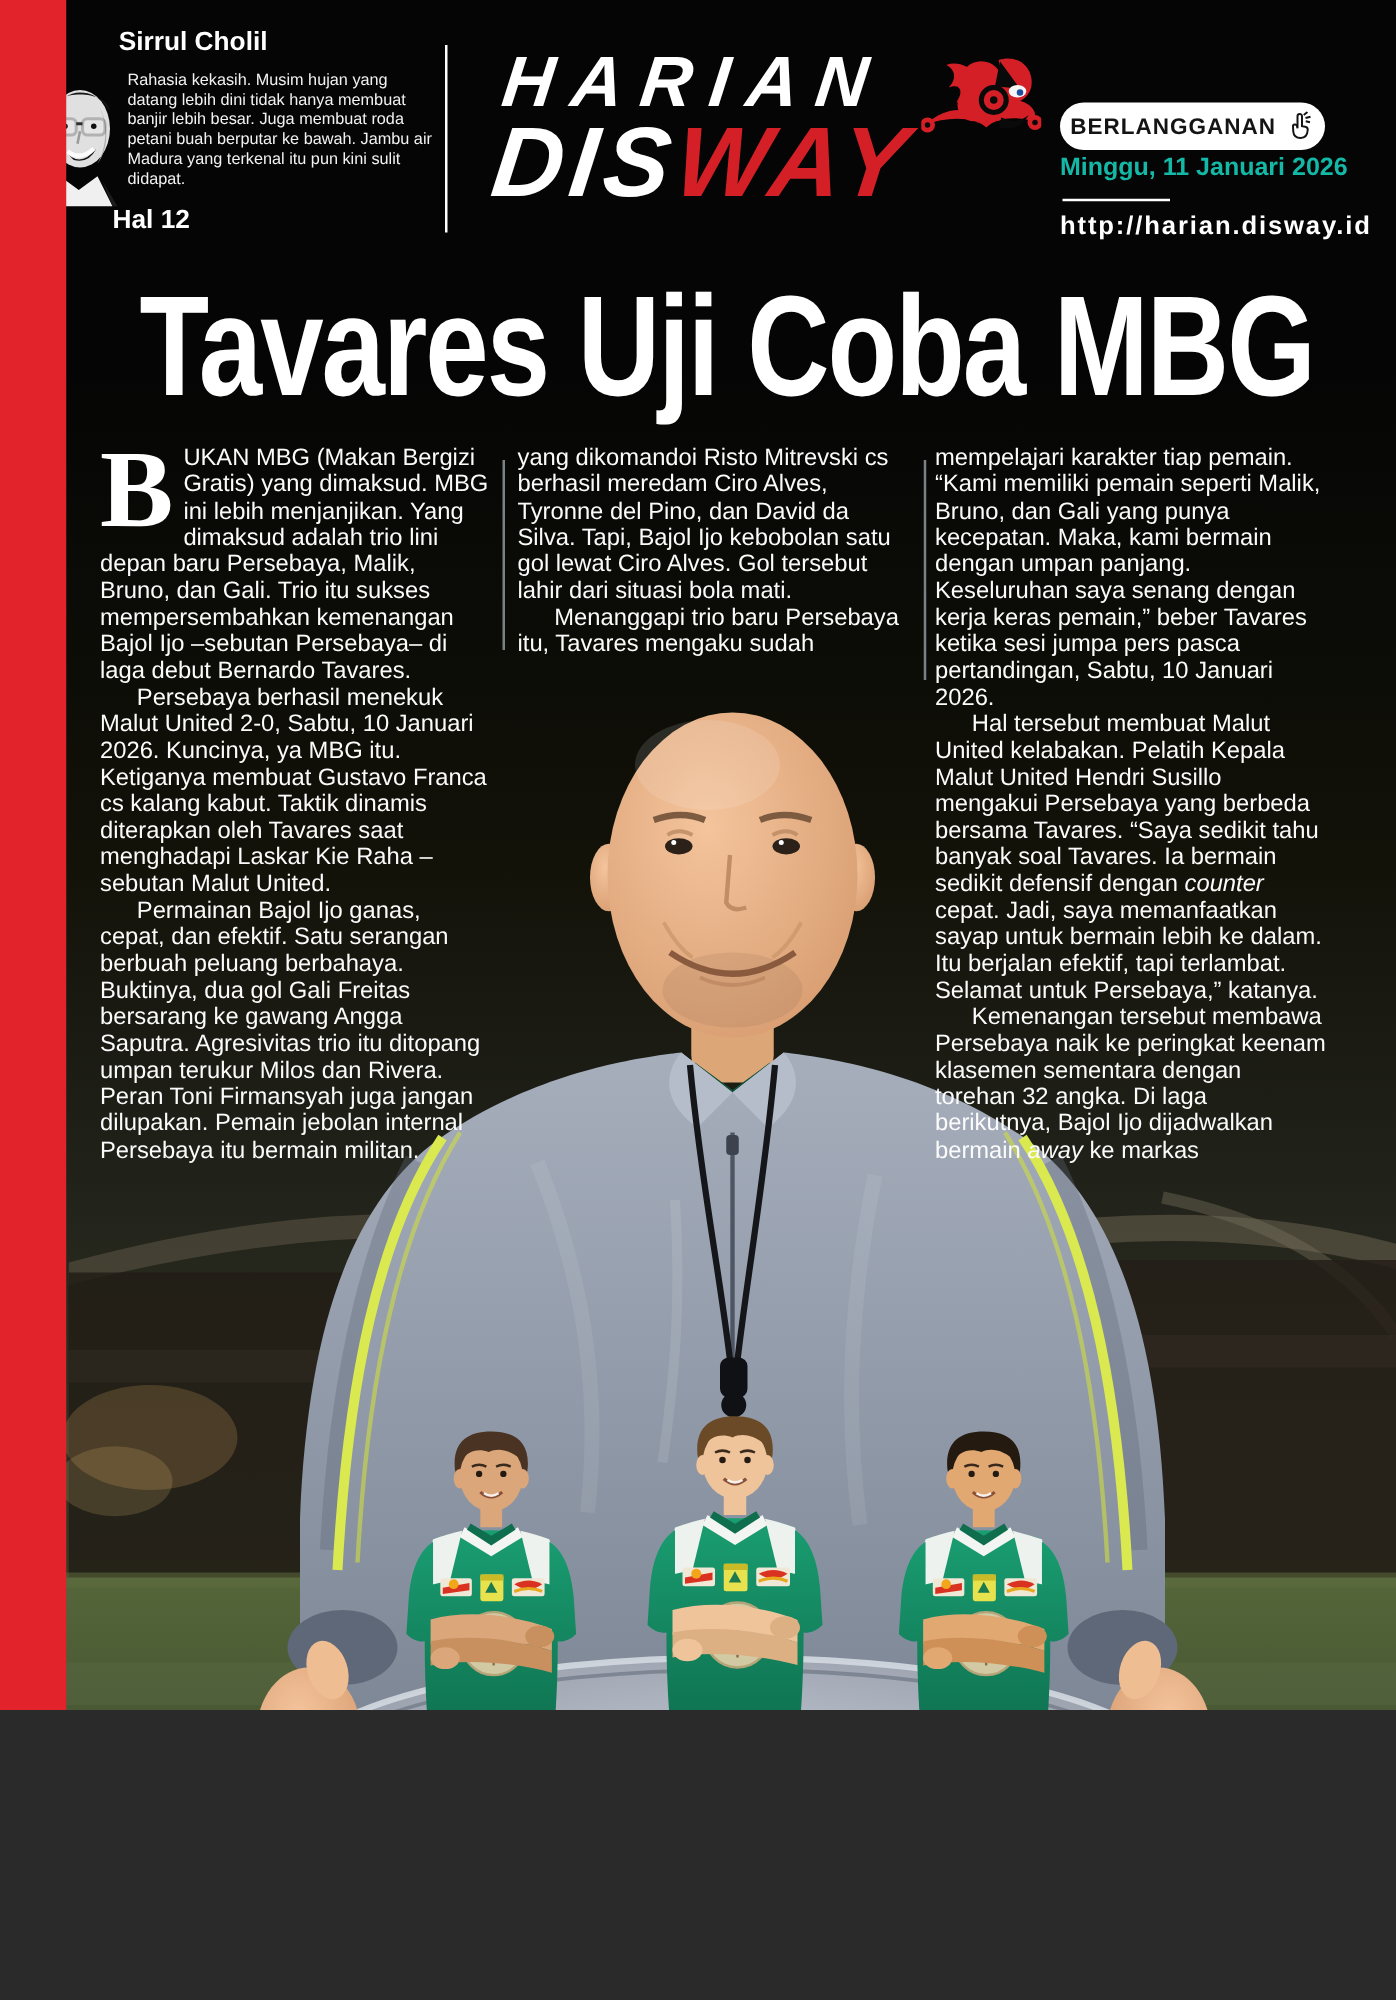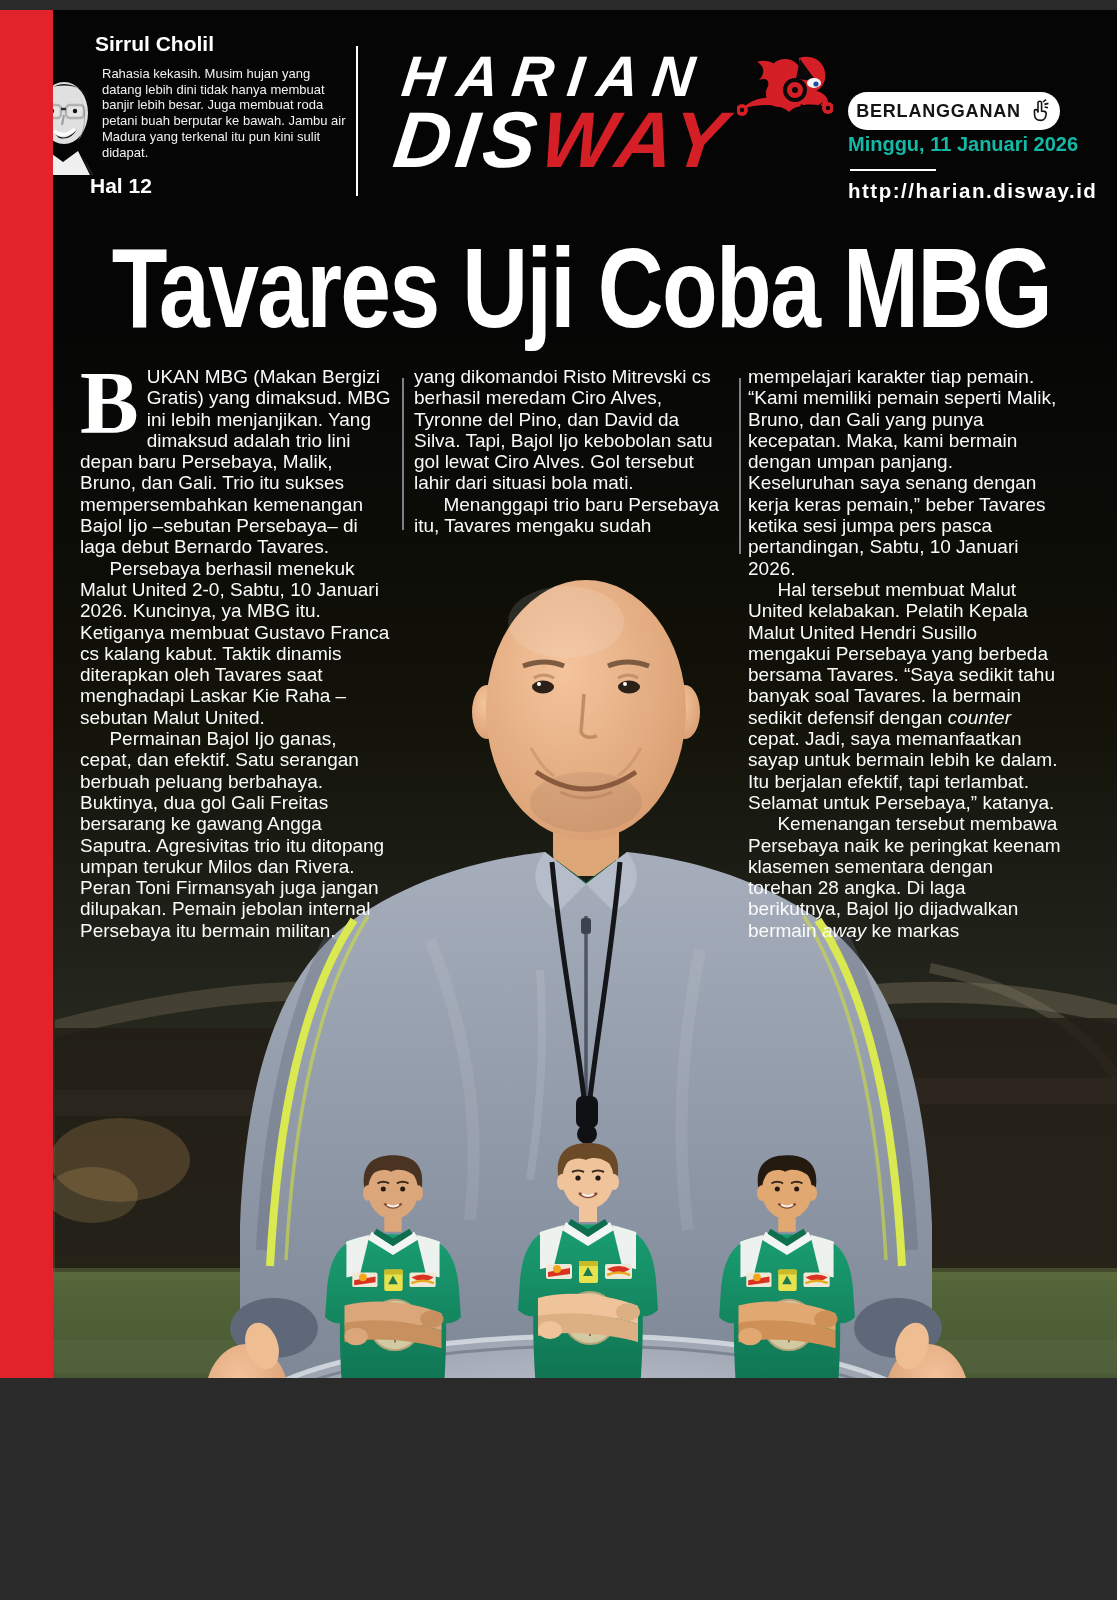--- a/index.html
+++ b/index.html
@@ -1,16 +1,16 @@
 <!DOCTYPE html>
 <html><head>
 <meta charset="utf-8">
 <style>
   html,body{margin:0;padding:0;background:#2a2a2a;}
-  .page{position:relative;width:1117px;height:1368px;margin:10px auto;background:#070707;overflow:hidden;
+  .page{position:relative;width:1117px;height:1368px;margin:0 auto;background:#070707;overflow:hidden;
         font-family:"Liberation Sans",sans-serif;color:#fafafa;}
   .abs{position:absolute;}
 
   
   .red-stripe{left:0;top:0;width:53px;height:1600px;background:#E3232B;z-index:6;}
 
   
   .photo-svg{left:0;top:0;width:1117px;height:1600px;z-index:1;}
 
   
@@ -324,21 +324,21 @@
   </div>
 
   <div class="abs col col-2">
     <p class="p">yang dikomandoi Risto Mitrevski cs berhasil meredam Ciro Alves, Tyronne del Pino, dan David da Silva. Tapi, Bajol Ijo kebobolan satu gol lewat Ciro Alves. Gol tersebut lahir dari situasi bola mati.</p>
     <p class="p ind">Menanggapi trio baru Persebaya itu, Tavares mengaku sudah</p>
   </div>
 
   <div class="abs col col-3">
     <p class="p">mempelajari karakter tiap pemain. “Kami memiliki pemain seperti Malik, Bruno, dan Gali yang punya kecepatan. Maka, kami bermain dengan umpan panjang. Keseluruhan saya senang dengan kerja keras pemain,” beber Tavares ketika sesi jumpa pers pasca pertandingan, Sabtu, 10 Januari 2026.</p>
     <p class="p ind"><span>Hal tersebut membuat Malut United kelabakan. Pelatih Kepala Malut United Hendri Susillo mengakui Persebaya yang berbeda bersama Tavares. “Saya sedikit tahu banyak soal Tavares. Ia bermain sedikit defensif dengan </span><em>counter</em><span> cepat. Jadi, saya memanfaatkan sayap untuk bermain lebih ke dalam. Itu berjalan efektif, tapi terlambat. Selamat untuk Persebaya,” katanya.</span></p>
-    <p class="p ind"><span>Kemenangan tersebut membawa Persebaya naik ke peringkat keenam klasemen sementara dengan torehan 28 angka. Di laga berikutnya, Bajol Ijo dijadwalkan bermain </span><em>away</em><span> ke markas</span></p>
+    <p class="p ind"><span>Kemenangan tersebut membawa Persebaya naik ke peringkat keenam klasemen sementara dengan torehan 32 angka. Di laga berikutnya, Bajol Ijo dijadwalkan bermain </span><em>away</em><span> ke markas</span></p>
   </div>
 
   <div class="abs col-divider cd-1"></div>
   <div class="abs col-divider cd-2"></div>
 
   <div class="abs photo-credit">VAY AI-HARIAN DISWAY</div>
 
 </div>
 
 </body></html>

